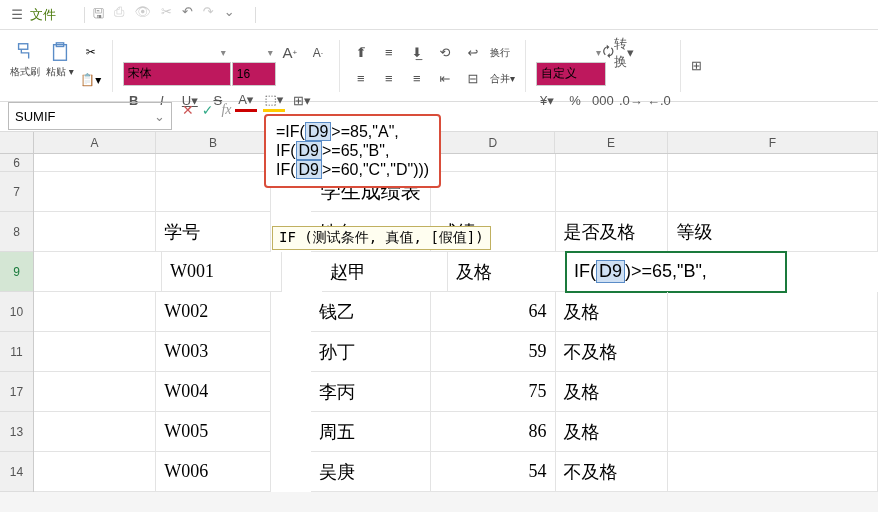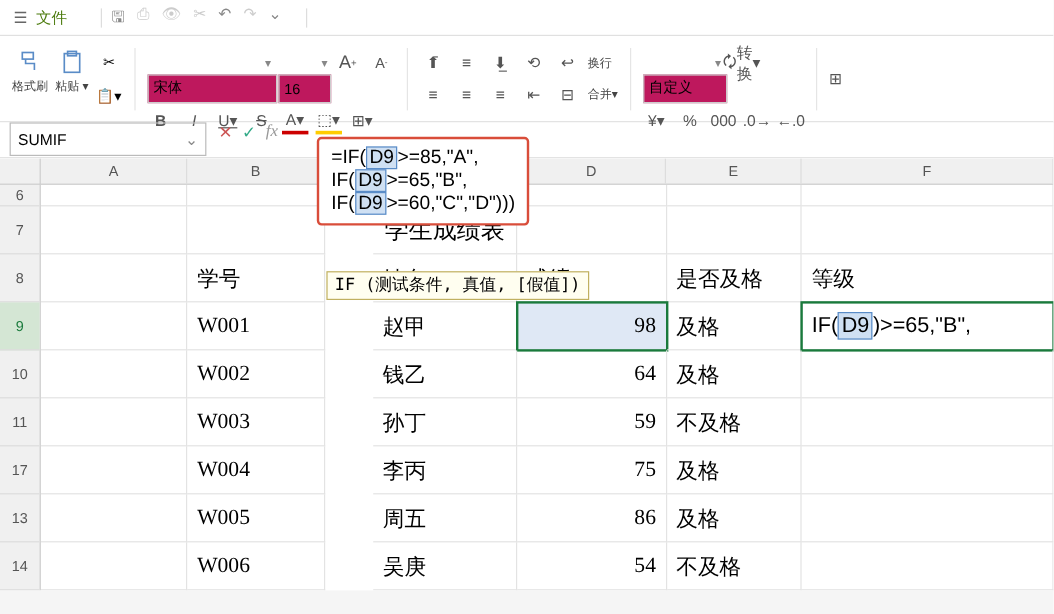--- a/index.html
+++ b/index.html
@@ -240,21 +240,20 @@
         <div class="cell wB header-cell">学号</div>
         <div class="cell wC header-cell">姓名</div>
         <div class="cell wD header-cell">成绩</div>
         <div class="cell wE header-cell">是否及格</div>
         <div class="cell wF header-cell">等级</div>
       </div>
       <div class="row ">
         <div class="cell wA"></div>
         <div class="cell wB">W001</div>
         <div class="cell wC">赵甲</div>
-        <div class="cell wD num active">98</div>
         <div class="cell wE">及格</div>
         <div class="cell wF edit">
           <span>IF(</span>
           <span style="background: rgb(207, 224, 243); border: 1px solid rgb(90, 140, 199); padding: 0px 2px;">D9</span>
           <span>)&gt;=65,"B",</span>
         </div>
       </div>
       <div class="row ">
         <div class="cell wA"></div>
         <div class="cell wB">W002</div>

